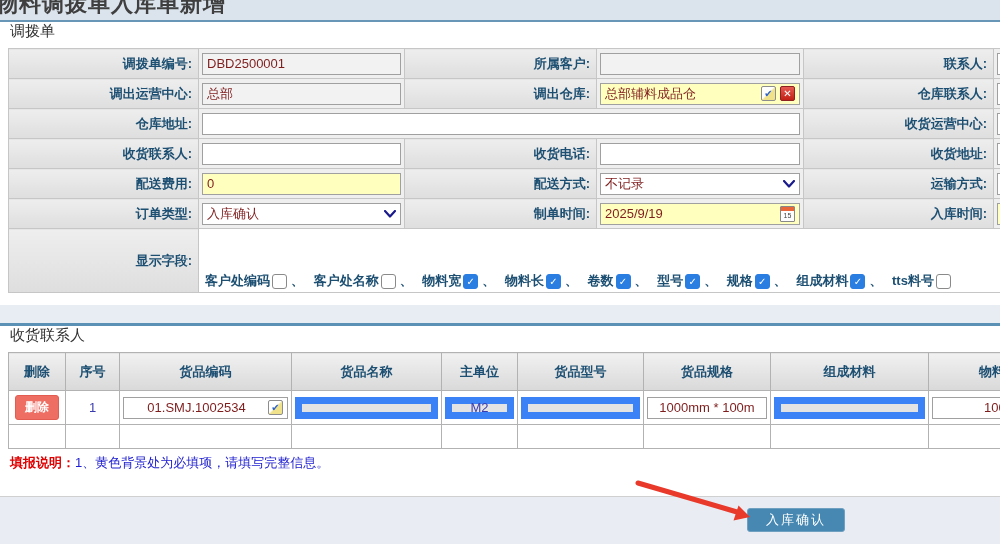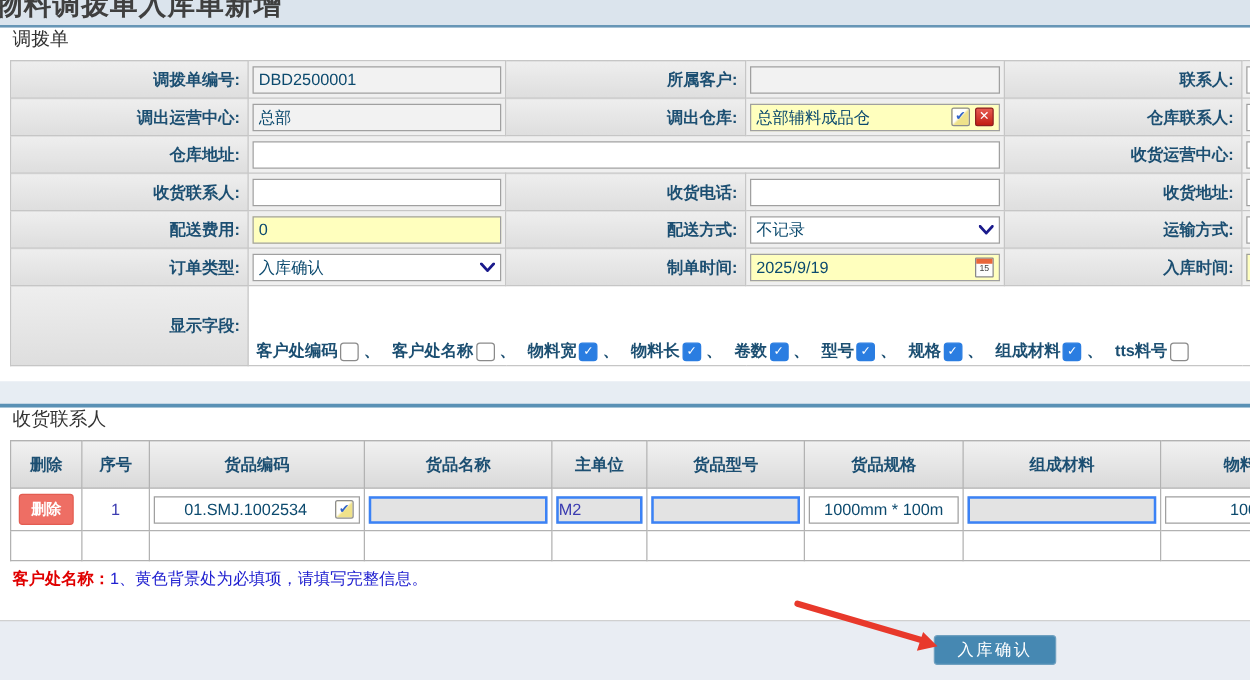--- a/index.html
+++ b/index.html
@@ -16,21 +16,21 @@
 
   
   table.ftable { border-collapse:collapse; table-layout:fixed; width:1190px; font-size:13px;
     border:1px solid #9c9c9c; }
   table.ftable td { border:1px solid #c6c6c6; height:30px; vertical-align:middle; }
   td.lbl { background:linear-gradient(#eeeeee,#dedede); text-align:right; padding-right:6px;
     color:#1c4f72; font-weight:bold; white-space:nowrap; }
   td.fld { background:#efefef; padding:2px 3px; }
   .inp { display:flex; align-items:center; height:22px; border:1px solid #a0a0a0; background:#fff;
     padding:0 4px; overflow:hidden; }
-  .inp .val { flex:1; color:#0c4a6e; font-size:13px; white-space:nowrap; overflow:hidden; }
+  .inp .val { flex:1; color:#7f1d1d; font-size:13px; white-space:nowrap; overflow:hidden; }
   .inp.ro { background:#f2f2f2; }
   .inp.req { background:#ffffbe; }
 
   
   .ic { display:inline-flex; align-items:center; justify-content:center; flex:none; }
   .ic-lookup { width:15px; height:15px; border:1px solid #8d8d8d; border-radius:2px;
     background:linear-gradient(135deg,#ffffff 45%,#efe28a 55%); color:#2f62c8; font-size:10px;
     font-weight:bold; margin-left:3px; }
   .ic-clear { width:15px; height:15px; border:1px solid #8d2020; border-radius:2px;
     background:linear-gradient(#e65a50,#c21f14); color:#fff; font-size:10px; font-weight:bold; margin-left:4px; }
@@ -55,22 +55,22 @@
 
   
   table.dtable { border-collapse:collapse; table-layout:fixed; width:1060px; font-size:13px;
     border:1px solid #9c9c9c; }
   table.dtable th { background:linear-gradient(#f1f1f1,#d9d9d9); border:1px solid #b2b2b2; height:38px;
     color:#1c4f72; font-size:13px; font-weight:bold; text-align:center; }
   table.dtable td { border:1px solid #b2b2b2; height:34px; padding:2px 3px; vertical-align:middle;
     text-align:center; background:#fff; }
   table.dtable tr.erow td { height:24px; }
   .seq { color:#3b3bb0; }
-  .gbox { height:22px; background:#e3e3e3; border:2px solid #3b82f6; display:flex; align-items:center;
-    color:#3b3bb0; }
+  .gbox { height:22px; background:#e3e3e3; border:7px solid #3b82f6; display:flex; align-items:center;
+    justify-content:center; color:#3b3bb0; }
   .del-btn { background:#ee6e64; border:1px solid #e35c51; border-radius:3px; color:#fff;
     font-size:12px; font-weight:bold; padding:3px 9px; cursor:pointer; }
 
   
   .note { font-size:13px; margin:5px 0 0 2px; }
   .note .nl { color:#e00000; font-weight:bold; }
   .note .nt { color:#2020d0; }
 
   
   .footer { position:absolute; left:0; bottom:0; width:1000px; height:48px; background:#e9edf3;
@@ -357,21 +357,21 @@
           <td></td>
           <td></td>
       <td></td>
           <td></td>
           <td></td>
     </tr>
   </tbody>
     </table>
 
   <div class="note">
-    <span class="nl">客户处名称：</span><span class="nt">1、黄色背景处为必填项，请填写完整信息。</span>
+    <span class="nl">填报说明：</span><span class="nt">1、黄色背景处为必填项，请填写完整信息。</span>
   </div>
 </div>
 
 <div class="footer">
   <button class="confirm-btn">入库确认</button>
 </div>
 
 <svg class="arrow-overlay" viewBox="0 0 1000 544">
   <line x1="638" y1="483" x2="737" y2="512" stroke="#e8392b" stroke-width="5" stroke-linecap="round"></line>
   <polygon points="750,517 733.5,520.5 738.5,505.5" fill="#e8392b"></polygon>

